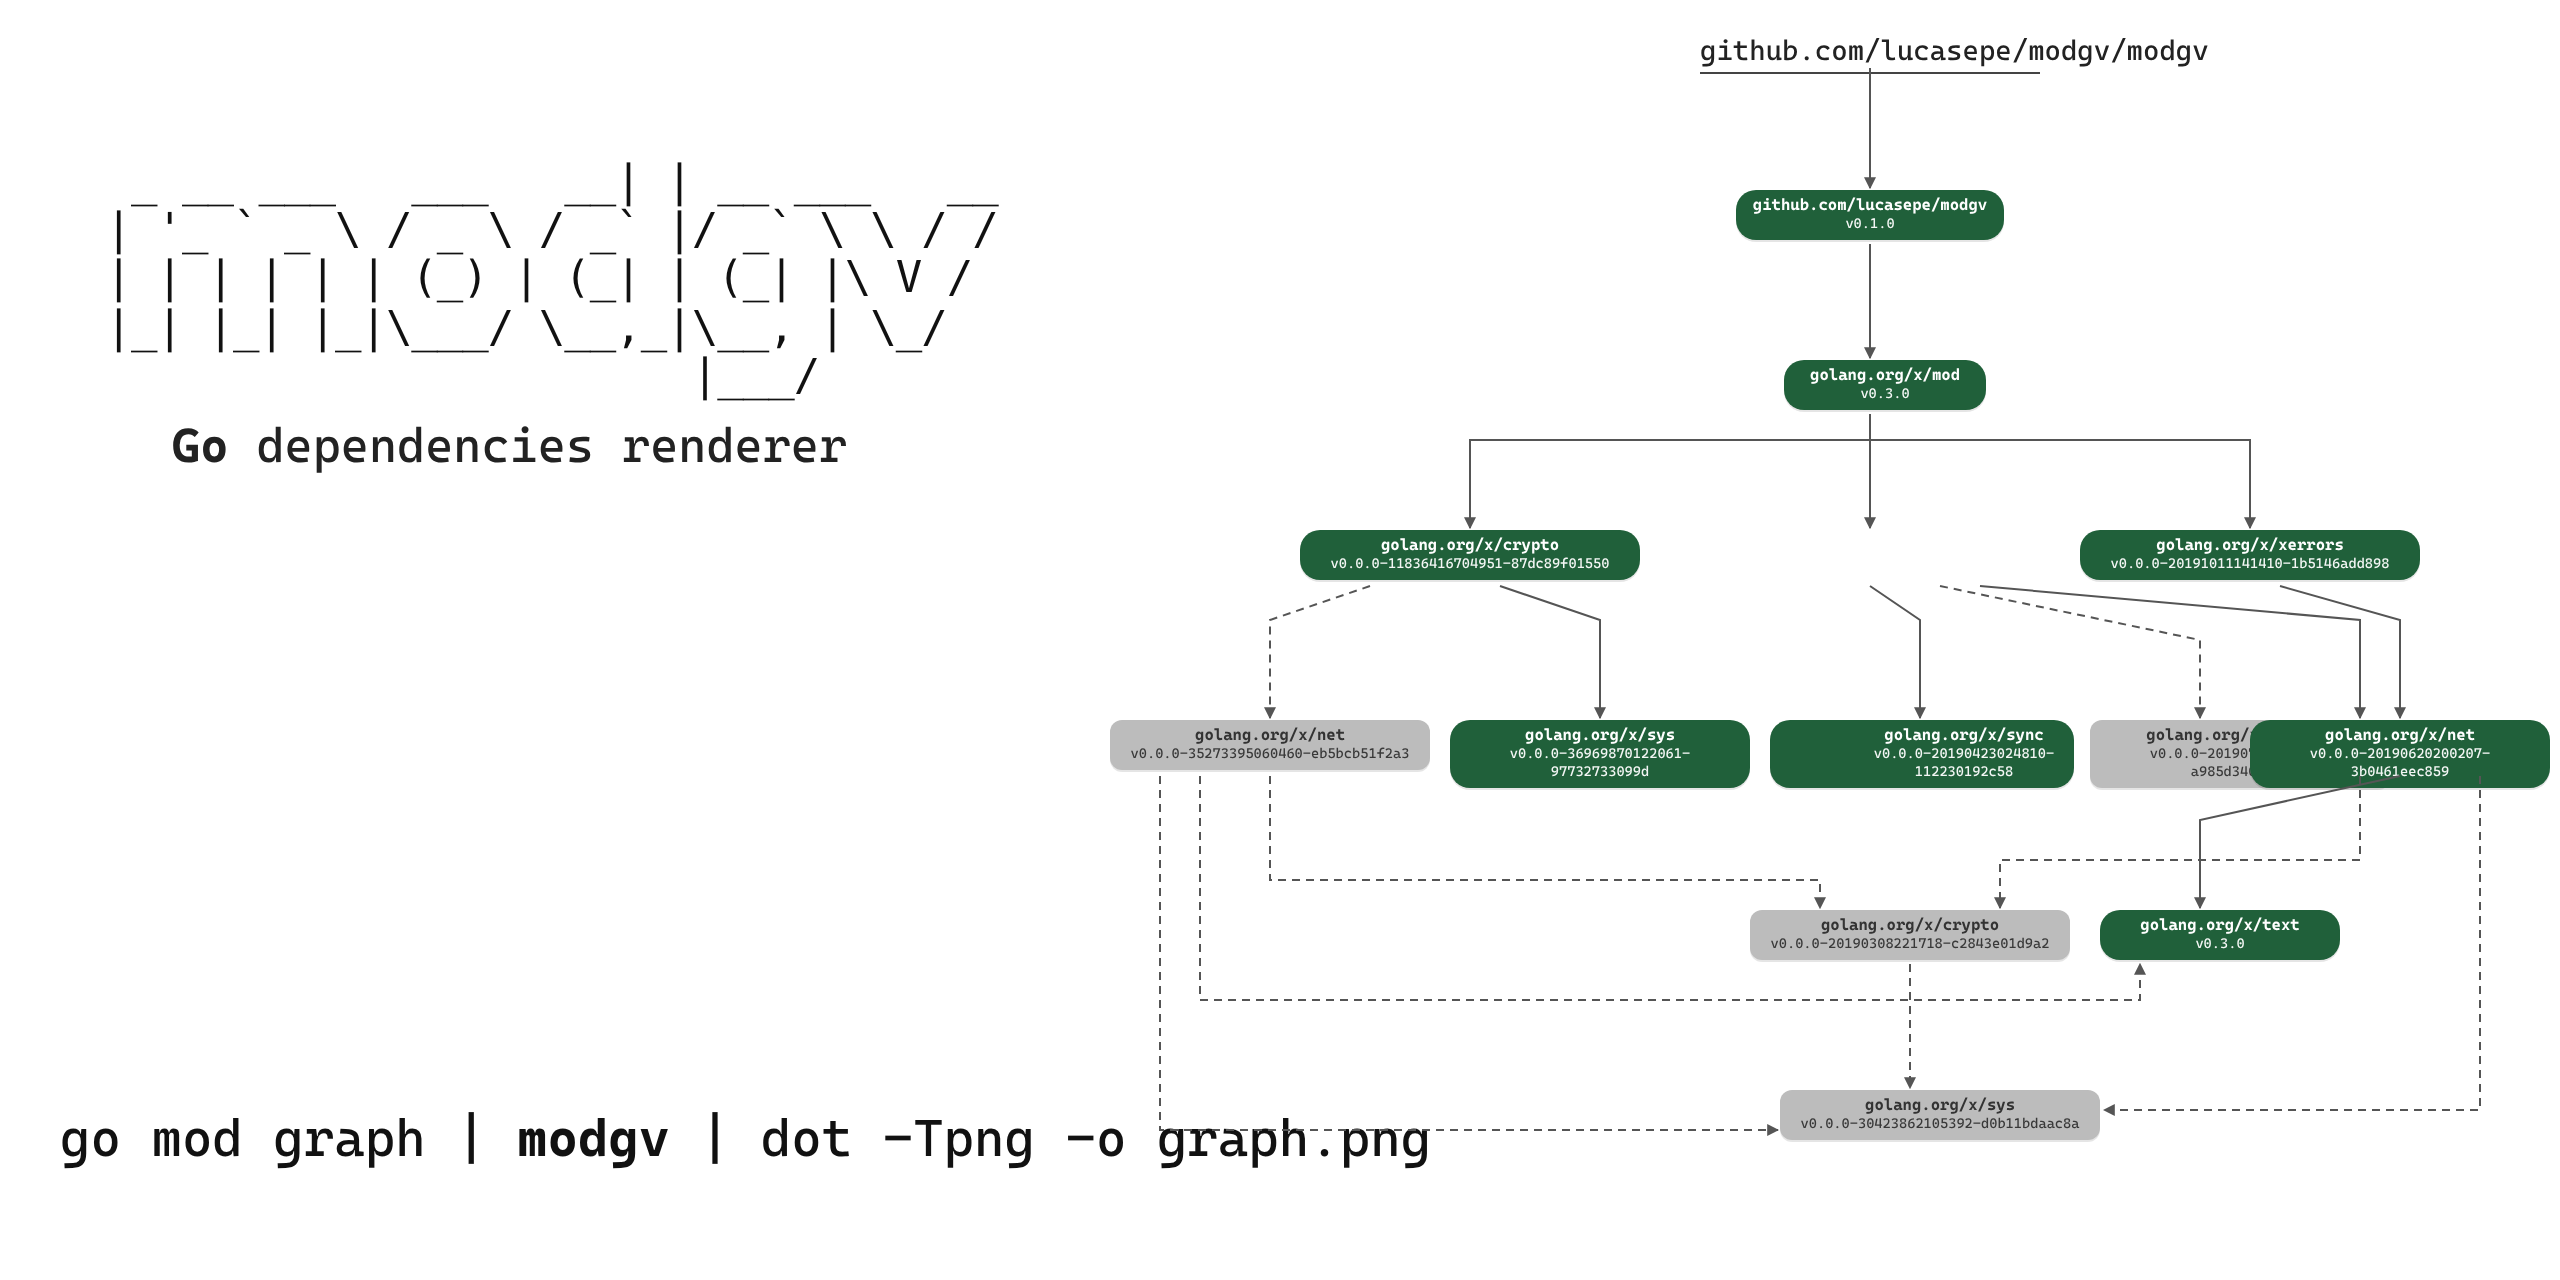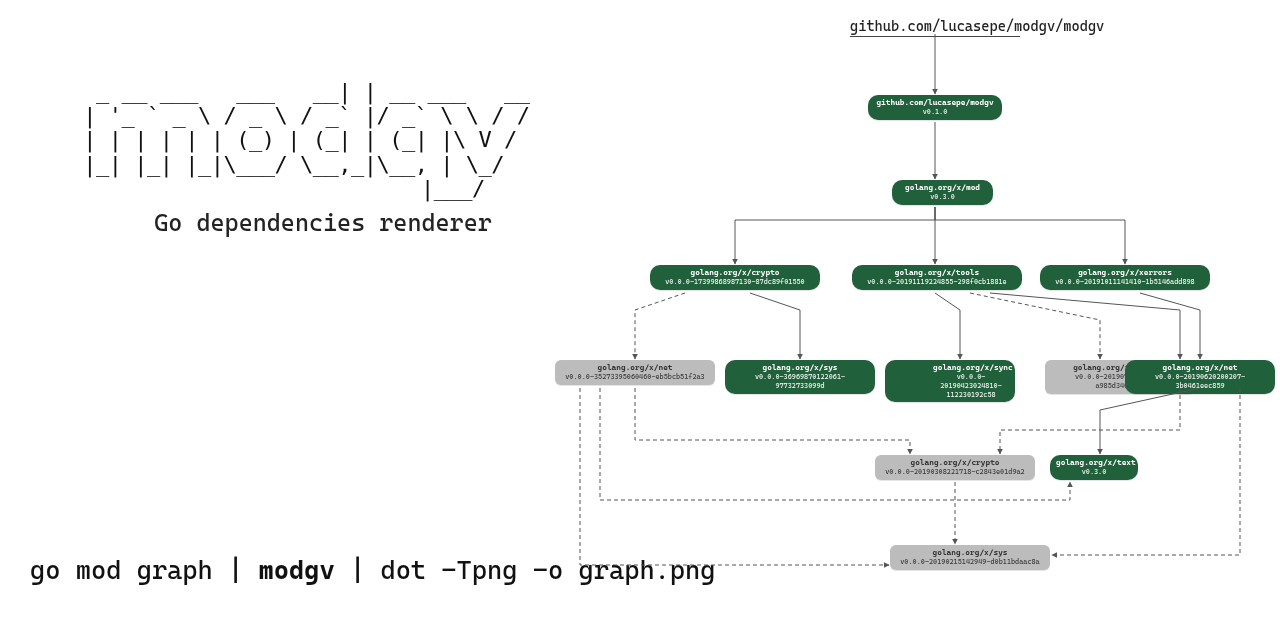--- a/index.html
+++ b/index.html
@@ -9,37 +9,36 @@
     background: #fff;
     font-family: ui-monospace, 'Cascadia Code', 'Source Code Pro', Menlo, Consolas, monospace;
     position: relative;
     overflow: hidden;
   }
   .left {
     position: absolute;
     left: 40px;
     top: 80px;
     width: 520px;
-    text-align: center;
   }
   .ascii {
     font-family: ui-monospace, Menlo, Consolas, monospace;
     font-size: 22px;
     line-height: 1.1;
     white-space: pre;
     letter-spacing: -0.5px;
     color: #111;
   }
   .tagline {
     margin-top: 8px;
     font-size: 24px;
     color: #222;
     margin-left: 46px;
   }
-  .tagline b { font-weight: 400; }
+  .tagline b { font-weight: 700; }
   .cmd {
     position: absolute;
     left: 30px;
     bottom: 55px;
     font-size: 26px;
     color: #111;
     text-align: right;
   }
   .cmd b { font-weight: 800; }
 
@@ -102,64 +101,60 @@
     <span class="ver">v0.1.0</span>
   </div>
 
   <div class="node green" style="left:352px; top:170px; width:101px;">
     <span>golang.org/x/mod</span>
     <span class="ver">v0.3.0</span>
   </div>
 
   <div class="node green" style="left:110px; top:255px; width:170px;">
     <span>golang.org/x/crypto</span>
-    <span class="ver">v0.0.0-17399868987130-87dc89f01550</span>
-  </div>
-  <div class="node green" style="left:312px; top:255px; width:170px;">
-    <span>golang.org/x/tools</span>
-    <span class="ver">v0.0.0-20191119224855-298f0cb1881e</span>
+    <span class="ver">v0.0.0-11836416704951-87dc89f01550</span>
   </div>
   <div class="node green" style="left:500px; top:255px; width:170px;">
     <span>golang.org/x/xerrors</span>
     <span class="ver">v0.0.0-20191011141410-1b5146add898</span>
   </div>
 
   <div class="node gray" style="left:15px; top:350px; width:160px;">
     <span>golang.org/x/net</span>
     <span class="ver">v0.0.0-35273395060460-eb5bcb51f2a3</span>
   </div>
   <div class="node green" style="left:185px; top:350px; width:150px;">
     <span>golang.org/x/sys</span>
     <span class="ver">v0.0.0-36969870122061-97732733099d</span>
   </div>
-  <div class="node green" style="left:345px; top:350px; width:130px;padding-left:48px;">
+  <div class="node green" style="left:345px; top:350px; width:152px;padding-left:48px;">
     <span>golang.org/x/sync</span>
     <span class="ver">v0.0.0-20190423024810-112230192c58</span>
   </div>
   <div class="node gray" style="left:505px; top:350px; width:150px;">
     <span>golang.org/x/xerrors</span>
     <span class="ver">v0.0.0-20190717185122-a985d3407aa7</span>
   </div>
   <div class="node green" style="left:585px; top:350px; width:150px;">
     <span>golang.org/x/net</span>
     <span class="ver">v0.0.0-20190620200207-3b0461eec859</span>
   </div>
 
   <div class="node gray" style="left:335px; top:445px; width:160px;">
     <span>golang.org/x/crypto</span>
     <span class="ver">v0.0.0-20190308221718-c2843e01d9a2</span>
   </div>
-  <div class="node green" style="left:510px; top:445px; width:88px;">
+  <div class="node green" style="left:510px; top:445px; width:120px;">
     <span>golang.org/x/text</span>
     <span class="ver">v0.3.0</span>
   </div>
 
   <div class="node gray" style="left:350px; top:535px; width:160px;">
     <span>golang.org/x/sys</span>
-    <span class="ver">v0.0.0-20190215142949-d0b11bdaac8a</span>
+    <span class="ver">v0.0.0-30423862105392-d0b11bdaac8a</span>
   </div>
 
   <svg class="edges">
     <defs>
       <marker id="ah" viewBox="0 0 10 10" refX="9" refY="5" markerWidth="6" markerHeight="6" orient="auto-start-reverse">
         <path d="M0,0 L10,5 L0,10 z" fill="#555"></path>
       </marker>
     </defs>
     <g stroke="#555" stroke-width="1" fill="none" marker-end="url(#ah)">
 

